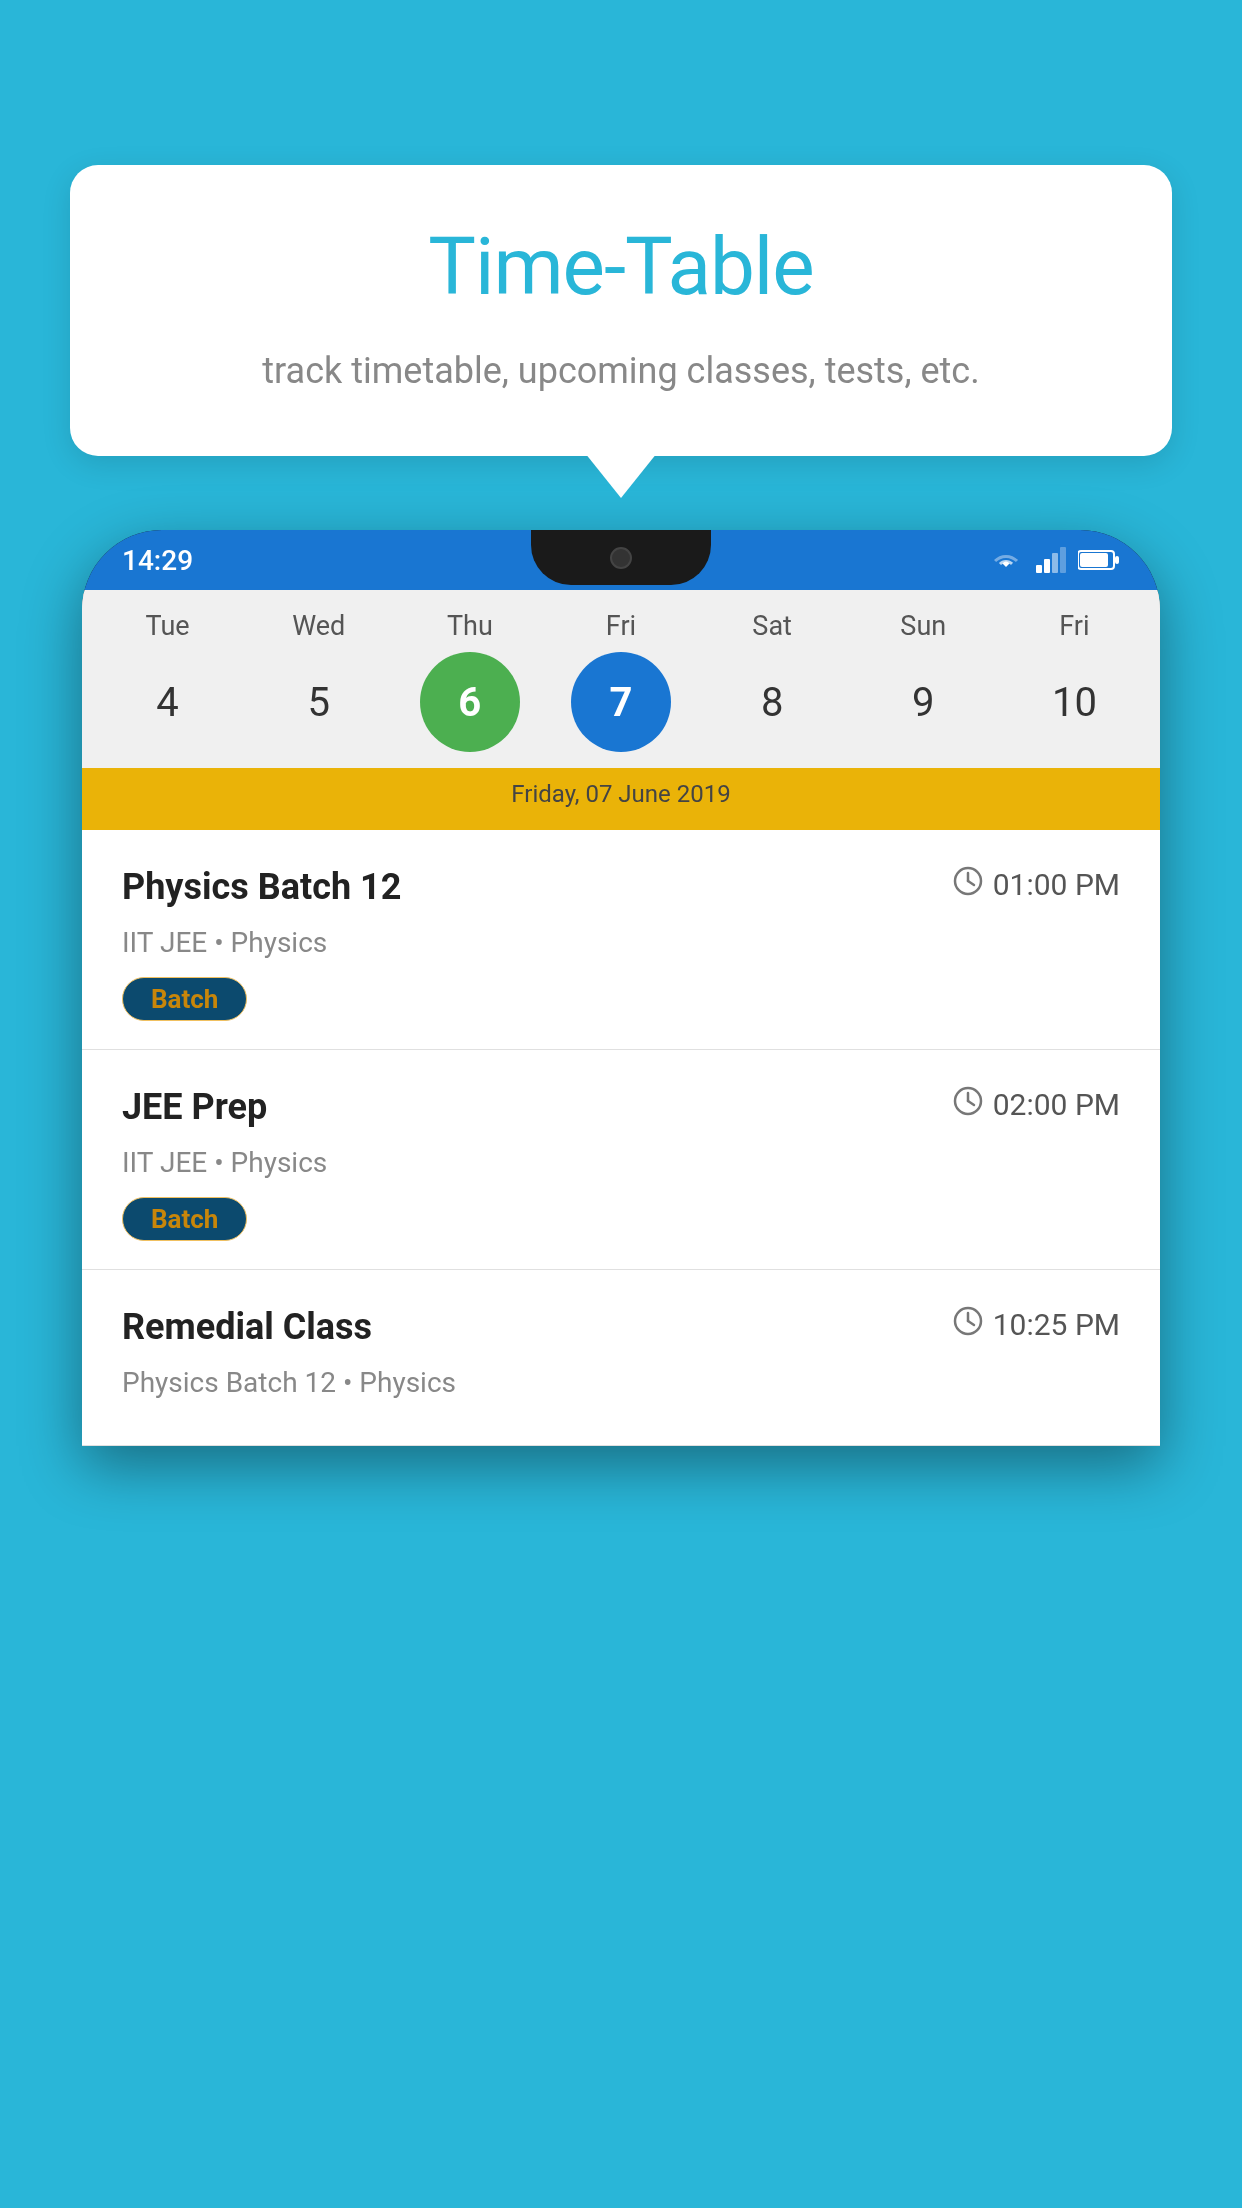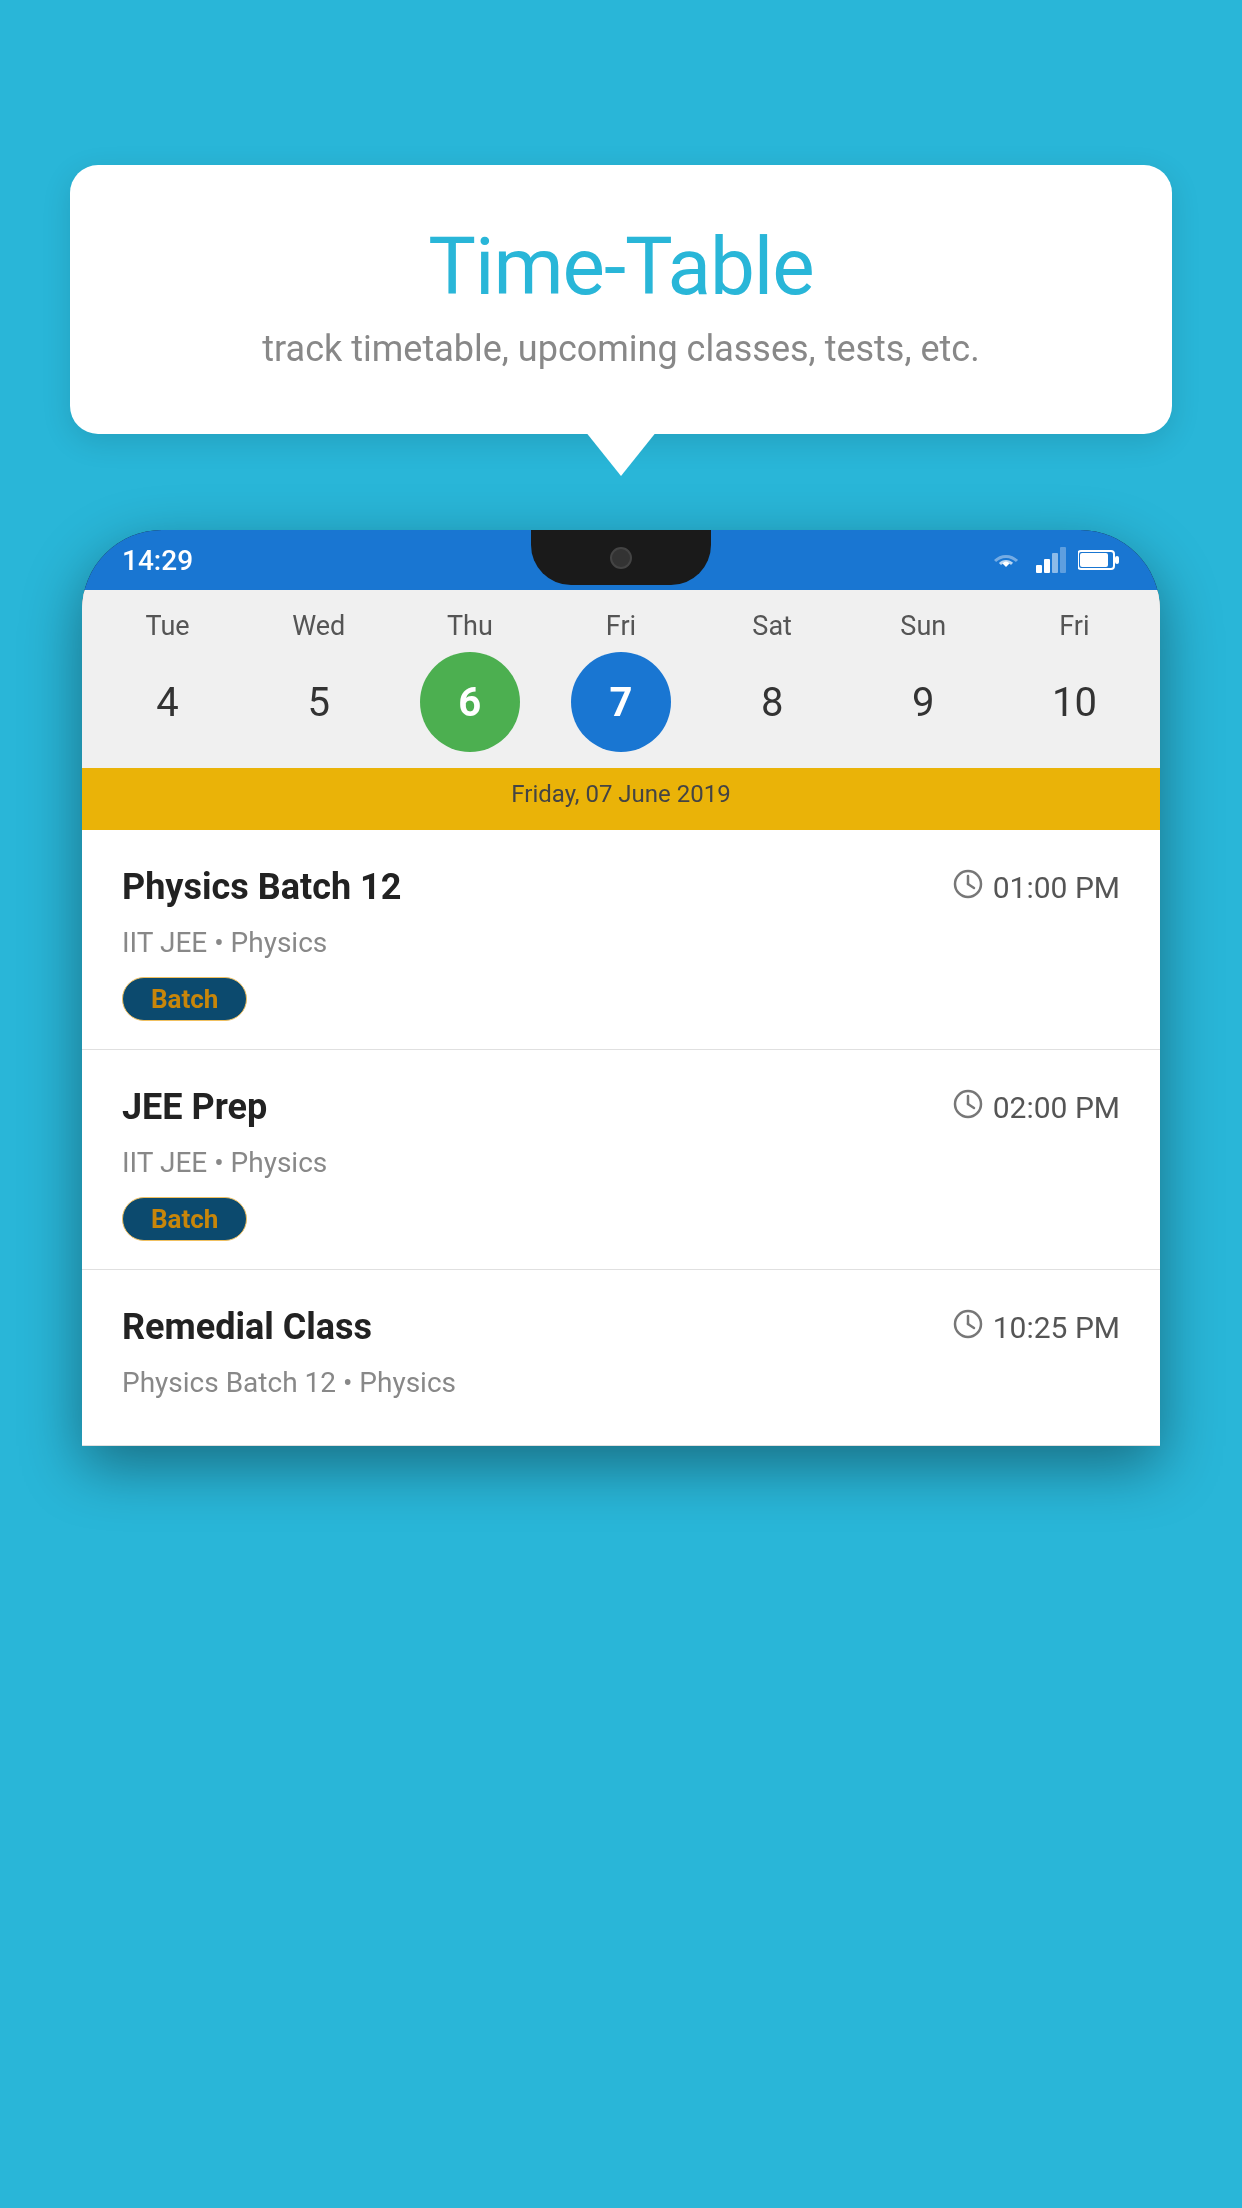--- a/index.html
+++ b/index.html
@@ -41,21 +41,21 @@
       height: 0;
       border-left: 36px solid transparent;
       border-right: 36px solid transparent;
       border-top: 45px solid white;
     }
 
     .tooltip-title {
       font-size: 80px;
       font-weight: 400;
       color: #29B6D8;
-      margin-bottom: 10px;
+      margin-bottom: 32px;
       letter-spacing: -1px;
     }
 
     .tooltip-subtitle {
       font-size: 36px;
       color: #888;
       font-weight: 400;
       line-height: 1.4;
     }
 
@@ -236,21 +236,21 @@
 
     .schedule-item {
       background: white;
       padding: 36px 40px 28px;
       border-bottom: 1px solid #e0e0e0;
     }
 
     .schedule-item-header {
       display: flex;
       justify-content: space-between;
-      align-items: center;
+      align-items: flex-start;
       margin-bottom: 10px;
     }
 
     .schedule-item-title {
       font-size: 36px;
       font-weight: 700;
       color: #222;
     }
 
     .schedule-time {

